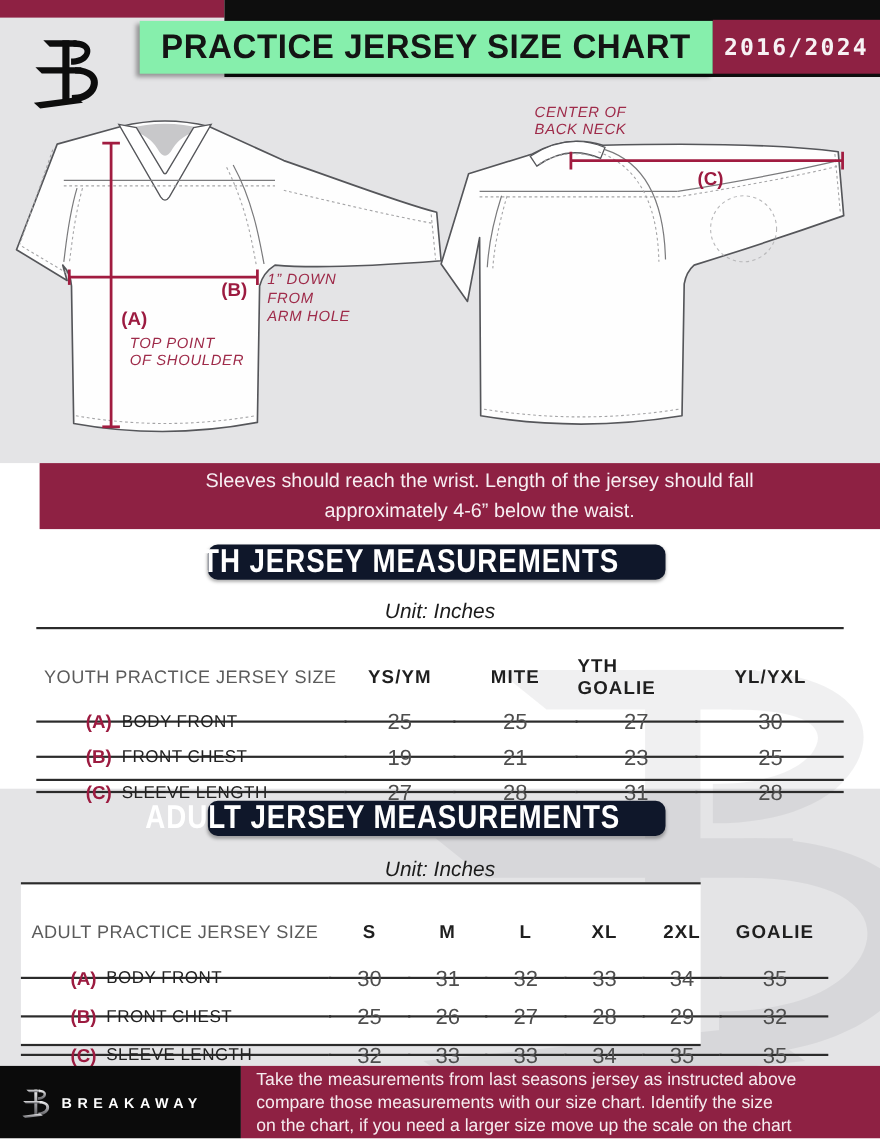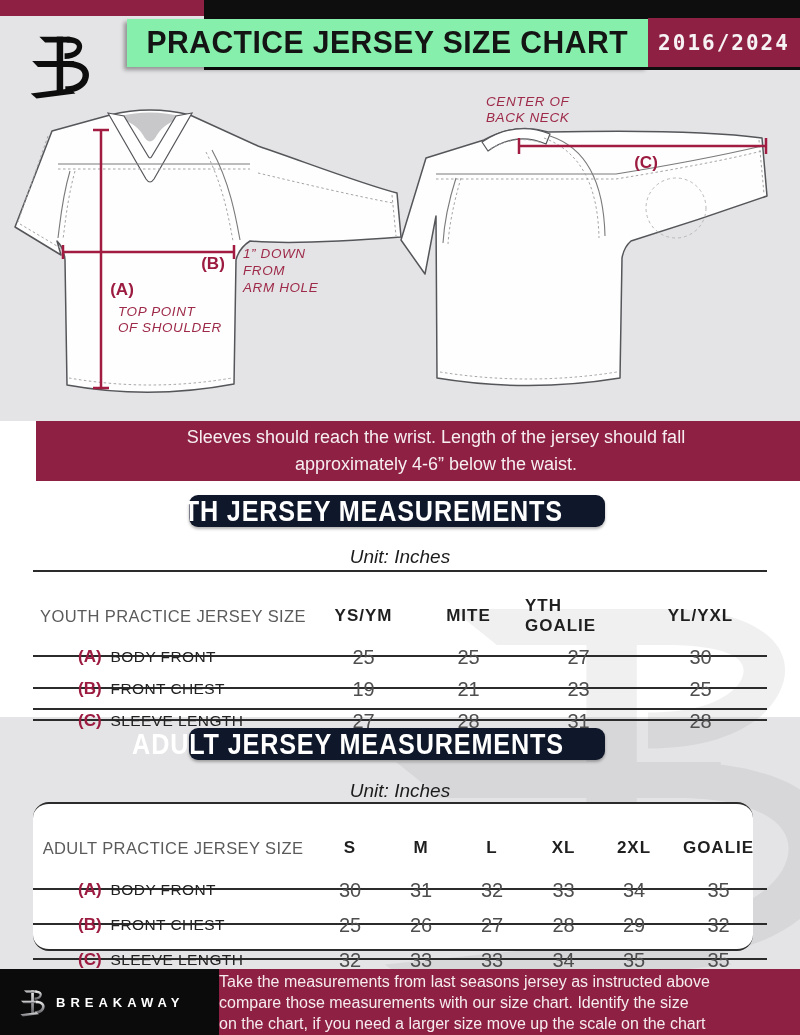--- a/index.html
+++ b/index.html
@@ -70,21 +70,21 @@
   .table-white{background:#ffffff;}
 
   
   .ftr-black{
     left:0;top:969px;width:219px;height:66px;background:#0b0b0b;
     display:flex;align-items:center;padding-left:18px;box-sizing:border-box;
   }
   .ftr-brand{color:#ffffff;font-weight:bold;font-size:13px;letter-spacing:5px;margin-left:8px;white-space:nowrap;}
   .ftr-maroon{
     left:219px;top:969px;width:581px;height:66px;background:#8e2143;
-    display:flex;flex-direction:column;justify-content:center;box-sizing:border-box;
+    display:flex;flex-direction:column;justify-content:center;padding-left:14px;box-sizing:border-box;
   }
   .ftr-maroon span{color:#f6ebef;font-size:16px;line-height:21px;}
 
   
   .ann-bold{font-family:"Liberation Sans",sans-serif;font-weight:bold;font-size:17px;fill:#9c1b40;}
   .ann-it{font-family:"Liberation Sans",sans-serif;font-style:italic;font-size:13.5px;letter-spacing:.6px;fill:#9e2a49;}
   .meas{stroke:#a11c40;stroke-width:2.5;fill:none;}
   .jersey{fill:#fefefe;stroke:#55565a;stroke-width:1.5;stroke-linejoin:round;}
   .seam{stroke:#7a7a7c;stroke-width:1.1;fill:none;}
   .stitch{stroke:#a5a5a7;stroke-width:1;fill:none;stroke-dasharray:2.5,2.5;}
@@ -241,21 +241,21 @@
   <div class="cell rowline vdiv">28</div>
   <div class="cell rowline vdiv">31</div>
   <div class="cell rowline vdiv">28</div>
 </div>
 
 <div class="abs pill" style="left:189px;top:728px;">
   <span>ADULT JERSEY MEASUREMENTS</span>
 </div>
 <div class="abs unit" style="left:0;top:780px;">Unit: Inches</div>
 
-<div class="abs size-table table-white" style="left:33px;top:802px;width:720px;grid-template-columns:280px 72px 70px 72px 71px 70px 99px;grid-template-rows:40px 35px 35px 35px;border-radius:16px;">
+<div class="abs size-table table-white" style="left:19px;top:802px;width:618px;grid-template-columns:280px 72px 70px 72px 71px 70px 99px;grid-template-rows:40px 35px 35px 35px;">
 
   <div class="cell lbl-head">ADULT PRACTICE JERSEY SIZE</div>
   <div class="cell col-head vdiv">S</div>
   <div class="cell col-head vdiv">M</div>
   <div class="cell col-head vdiv">L</div>
   <div class="cell col-head vdiv">XL</div>
   <div class="cell col-head vdiv">2XL</div>
   <div class="cell col-head vdiv">GOALIE</div>
 
   <div class="cell row-label rowline">

